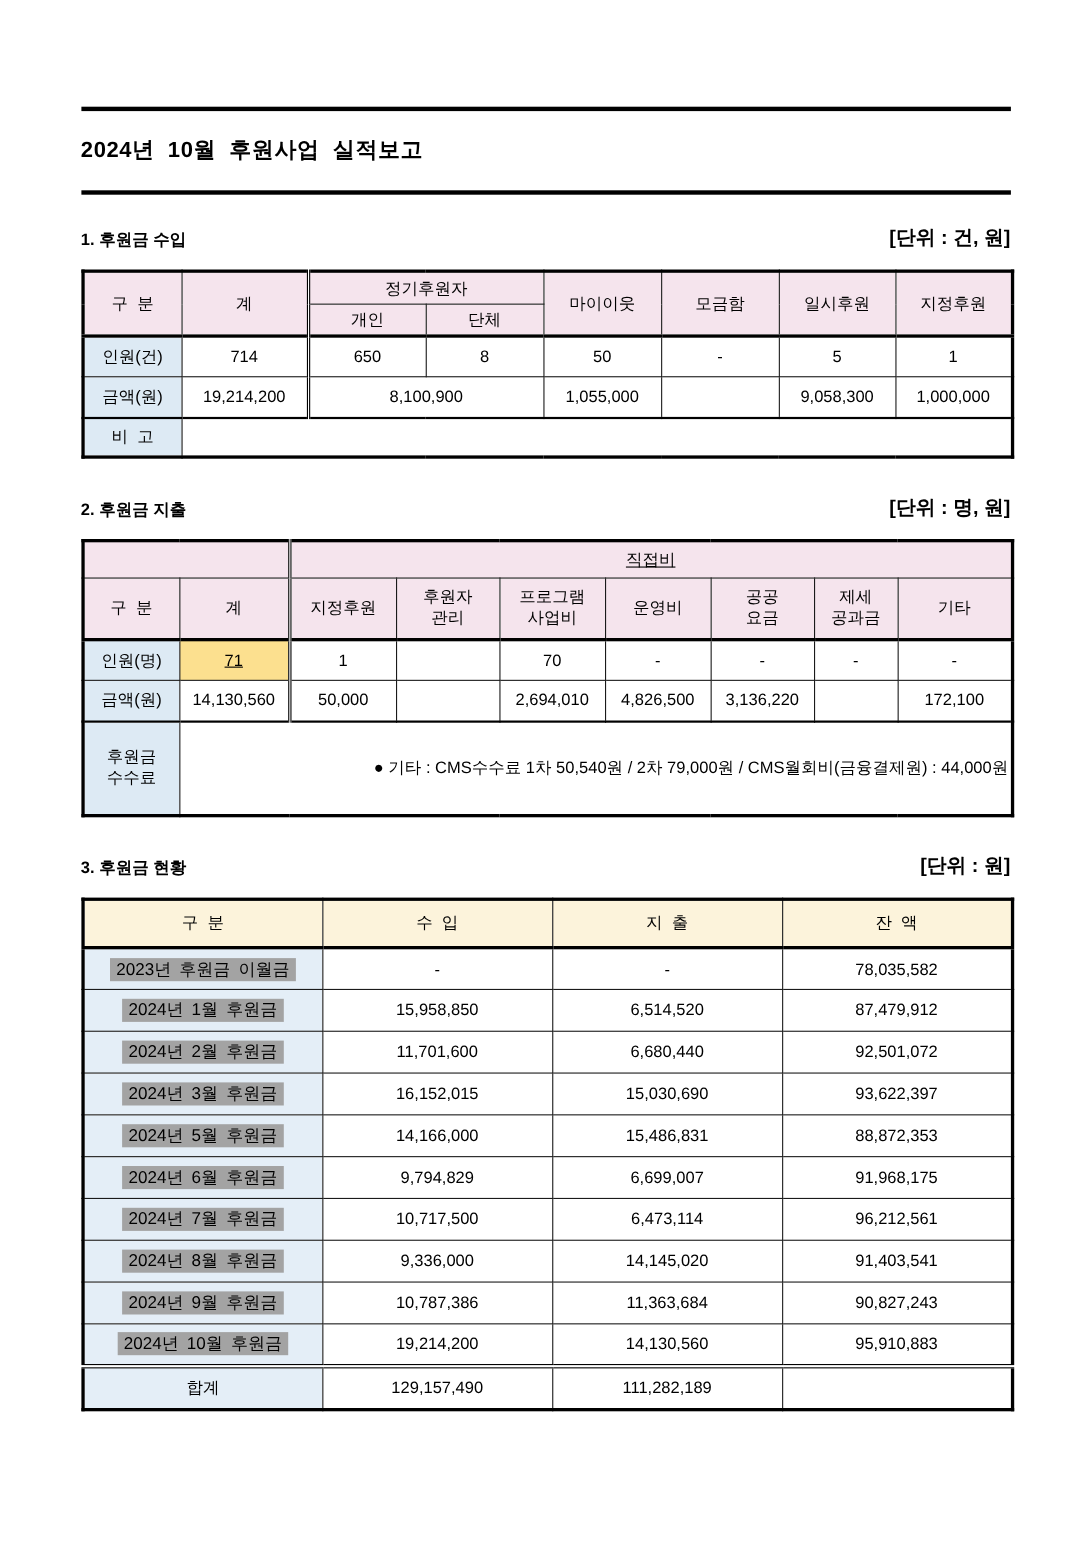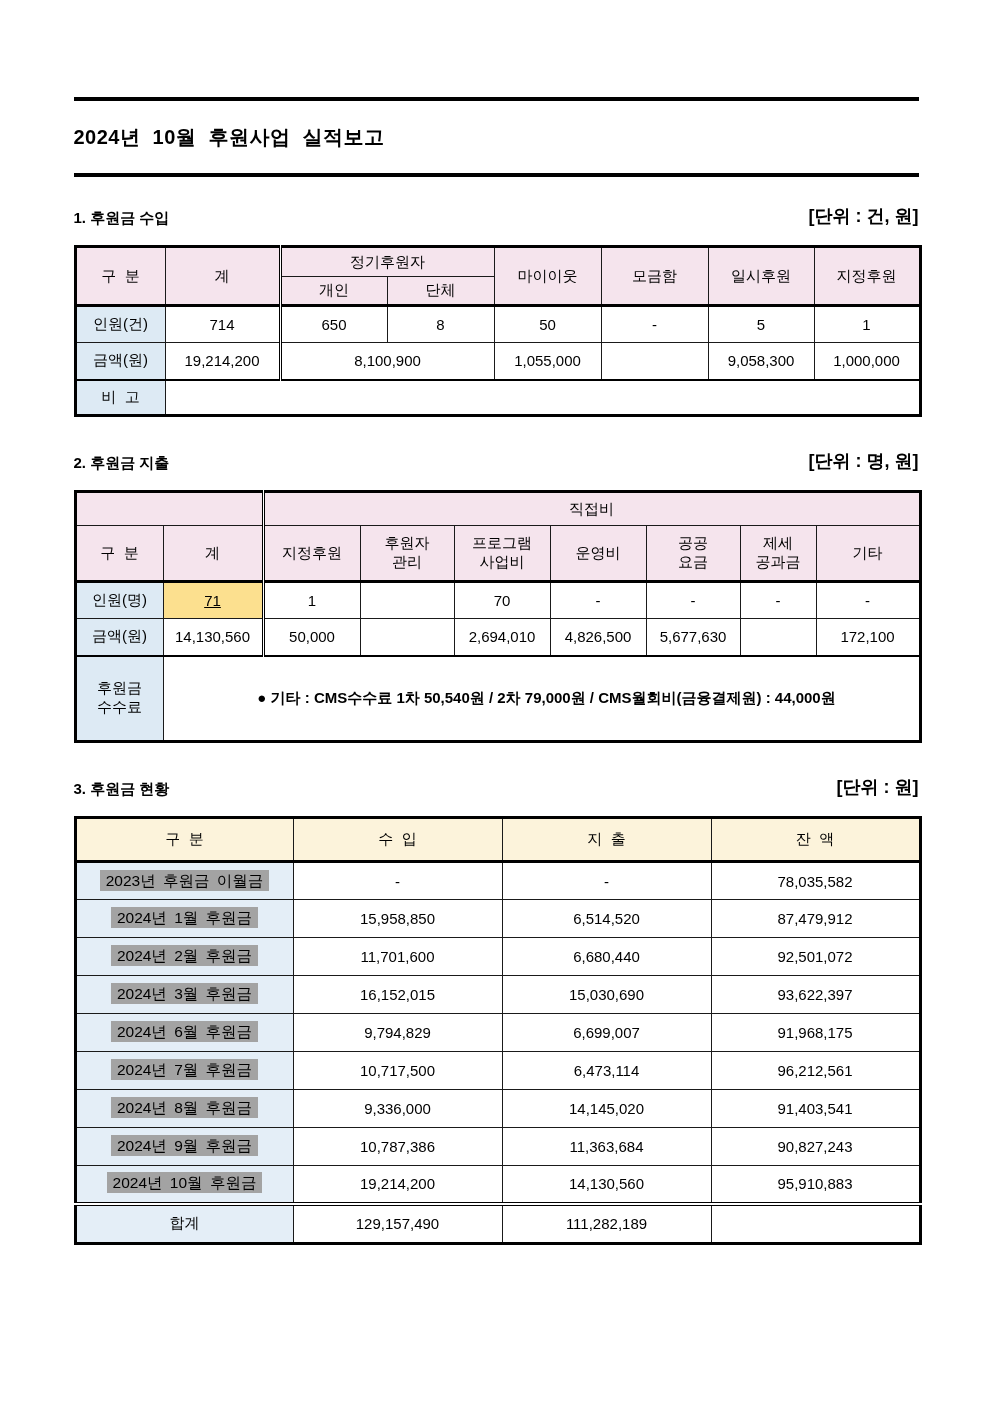--- a/index.html
+++ b/index.html
@@ -43,36 +43,36 @@
   .cream { background: #FCF3DB; }
   .yellow{ background: #FCE08F; text-decoration: underline; }
   .hb    { border-bottom: 3px solid #000; }   
   .dl    { border-left: 3px double #000; }    
   .t2    { border-top: 2px solid #000; }      
   .tdbl  { border-top: 4px double #000; }     
 
   
   .h30 td { height: 30px; }
   .h29 td { height: 29px; }
-  .h34 td { height: 34px; }
+  .h34 td { height: 34px; text-decoration: underline; }
   .h37 td { height: 37px; }
   .h36 td { height: 36px; }
   .h56 td { height: 56px; line-height: 1.25; }
   .h86 td { height: 86px; }
   .h44 td { height: 44px; }
   .h38 td { height: 38px; }
   .h40 td { height: 40px; }
 
   
   .bluecol { background: #E4EEF7; }
   .hl {
     background: #a3a3a3; padding: 2px 6px;
     word-spacing: 3px; font-size: 15.5px;
   }
-  .fee-note { text-align: center; padding-left: 13px; font-size: 15px; font-weight: bold; }
+  .fee-note { text-align: right; padding-left: 13px; font-size: 15px; }
 </style>
 </head>
 <body>
 
 <div class="page">
 
   <div class="rule"></div>
   <div class="title">2024년  10월  후원사업  실적보고</div>
   <div class="rule"></div>
 
@@ -180,21 +180,21 @@
       <td>-</td>
       <td>-</td>
     </tr>
     <tr class="h37">
       <td class="blue">금액(원)</td>
       <td>14,130,560</td>
       <td class="dl">50,000</td>
       <td></td>
       <td>2,694,010</td>
       <td>4,826,500</td>
-      <td>5,677,630</td>
+      <td>3,136,220</td>
       <td></td>
       <td>172,100</td>
     </tr>
     <tr class="h86">
       <td class="blue t2">후원금
 수수료</td>
       <td class="t2 fee-note" colspan="8">● 기타 : CMS수수료 1차 50,540원 / 2차 79,000원 / CMS월회비(금융결제원) : 44,000원</td>
     </tr>
   </tbody>
     </table>
@@ -236,20 +236,26 @@
       <td>6,680,440</td>
       <td>92,501,072</td>
     </tr>
     <tr class="h38">
       <td class="bluecol"><span class="hl">2024년 3월 후원금</span></td>
       <td>16,152,015</td>
       <td>15,030,690</td>
       <td>93,622,397</td>
     </tr>
     <tr class="h38">
+      <td class="bluecol"><span class="hl">2024년 5월 후원금</span></td>
+      <td>14,166,000</td>
+      <td>15,486,831</td>
+      <td>88,872,353</td>
+    </tr>
+    <tr class="h38">
       <td class="bluecol"><span class="hl">2024년 6월 후원금</span></td>
       <td>9,794,829</td>
       <td>6,699,007</td>
       <td>91,968,175</td>
     </tr>
     <tr class="h38">
       <td class="bluecol"><span class="hl">2024년 7월 후원금</span></td>
       <td>10,717,500</td>
       <td>6,473,114</td>
       <td>96,212,561</td>

